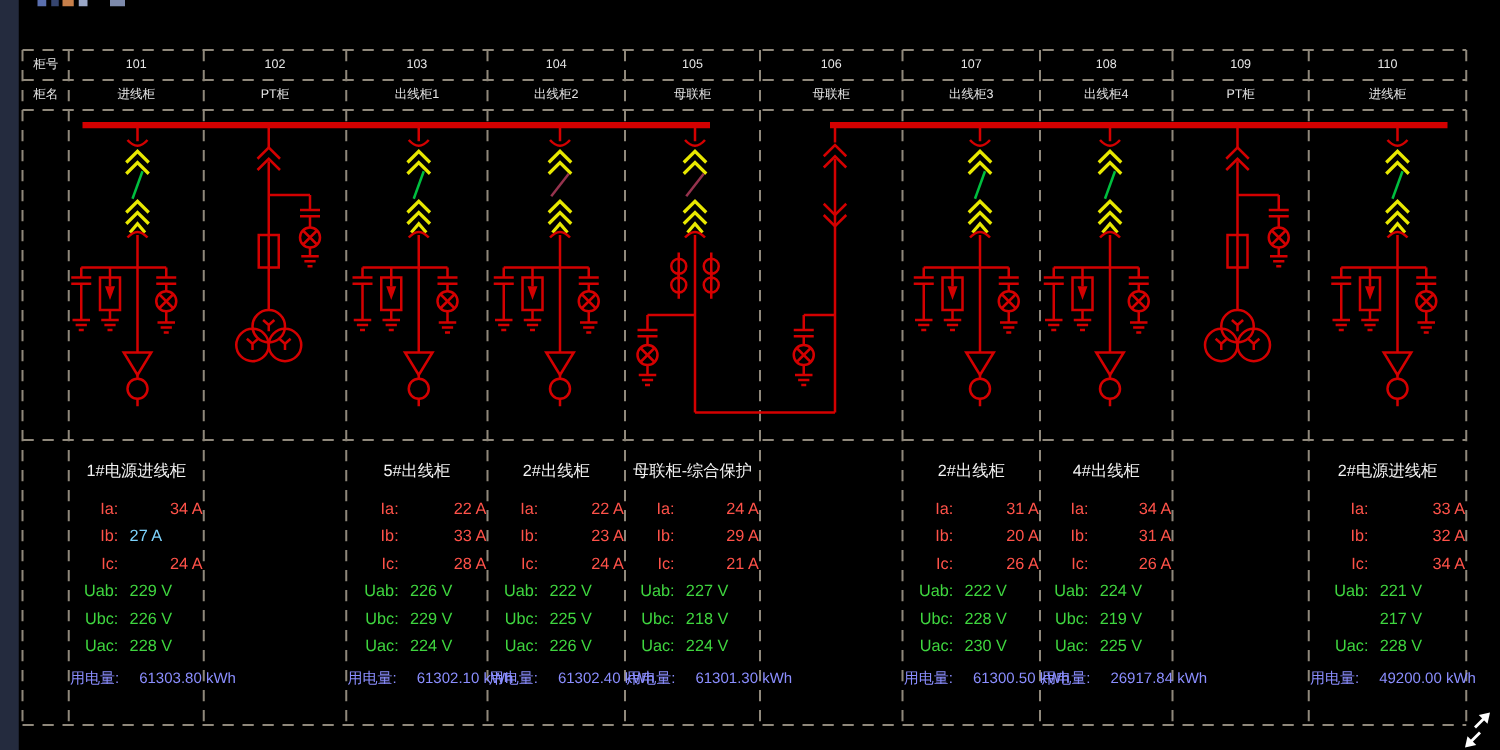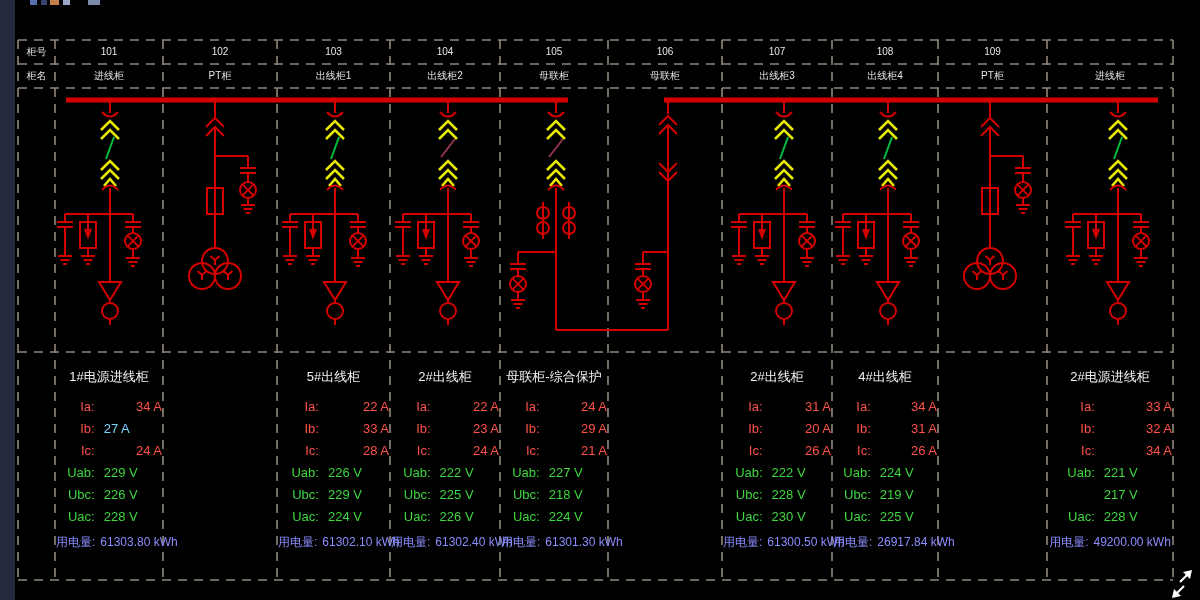--- a/index.html
+++ b/index.html
@@ -23,21 +23,21 @@
   .panel{position:absolute;top:354px;height:226px;}
   .p-title{color:#f2f2f2;font-size:13px;text-align:center;margin:14px 0 10px;height:18px;white-space:nowrap;}
   .rrow{display:grid;grid-template-columns:45% 55%;height:22px;line-height:22px;font-size:13px;}
   .rrow .lbl{text-align:right;padding-right:9px;white-space:nowrap;}
   .rrow .val{text-align:left;white-space:nowrap;}
   .k-current .lbl,.k-current .val{color:#ff5249;text-align:right;}
   .k-current-warn .lbl{color:#ff5249;}
   .k-current-warn .val{color:#7dd3fc;}
   .k-voltage .lbl,.k-voltage .val{color:#3fd63f;}
   .erow{margin-top:4px;color:#8b8eff;font-size:12px;text-align:center;white-space:nowrap;line-height:20px;}
-  .erow .ev{margin-left:5px;}
+  .erow .ev{margin-left:16px;}
 </style>
 </head>
 <body>
 
 <div id="stage">
 
   <div class="leftstrip"></div>
 
   <div class="frag" style="left:30px;width:7px;background:#5a6fae"></div>
   <div class="frag" style="left:41px;width:6px;background:#36456f"></div>
@@ -445,20 +445,21 @@
 
   <div class="hcell" style="left:55px;width:108px;top:40px">101</div>
   <div class="hcell" style="left:163px;width:114px;top:40px">102</div>
   <div class="hcell" style="left:277px;width:113px;top:40px">103</div>
   <div class="hcell" style="left:390px;width:110px;top:40px">104</div>
   <div class="hcell" style="left:500px;width:108px;top:40px">105</div>
   <div class="hcell" style="left:608px;width:114px;top:40px">106</div>
   <div class="hcell" style="left:722px;width:110px;top:40px">107</div>
   <div class="hcell" style="left:832px;width:106px;top:40px">108</div>
   <div class="hcell" style="left:938px;width:109px;top:40px">109</div>
+  <div class="hcell" style="left:1047px;width:126px;top:40px">110</div>
 
   <div class="hcell" style="left:55px;width:108px;top:64px">进线柜</div>
   <div class="hcell" style="left:163px;width:114px;top:64px">PT柜</div>
   <div class="hcell" style="left:277px;width:113px;top:64px">出线柜1</div>
   <div class="hcell" style="left:390px;width:110px;top:64px">出线柜2</div>
   <div class="hcell" style="left:500px;width:108px;top:64px">母联柜</div>
   <div class="hcell" style="left:608px;width:114px;top:64px">母联柜</div>
   <div class="hcell" style="left:722px;width:110px;top:64px">出线柜3</div>
   <div class="hcell" style="left:832px;width:106px;top:64px">出线柜4</div>
   <div class="hcell" style="left:938px;width:109px;top:64px">PT柜</div>

